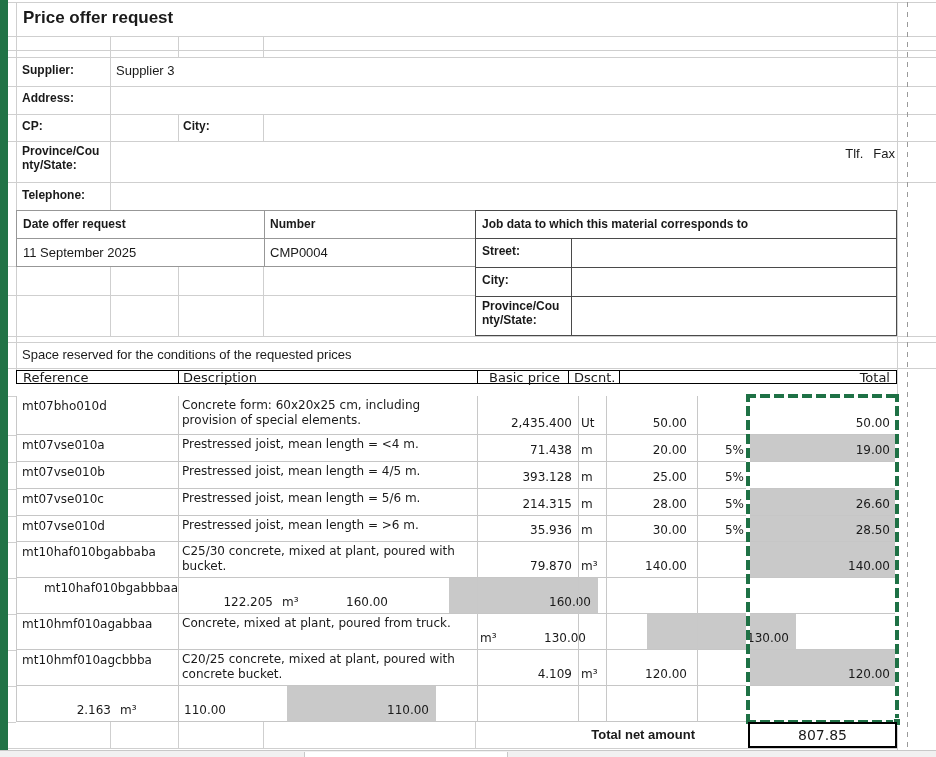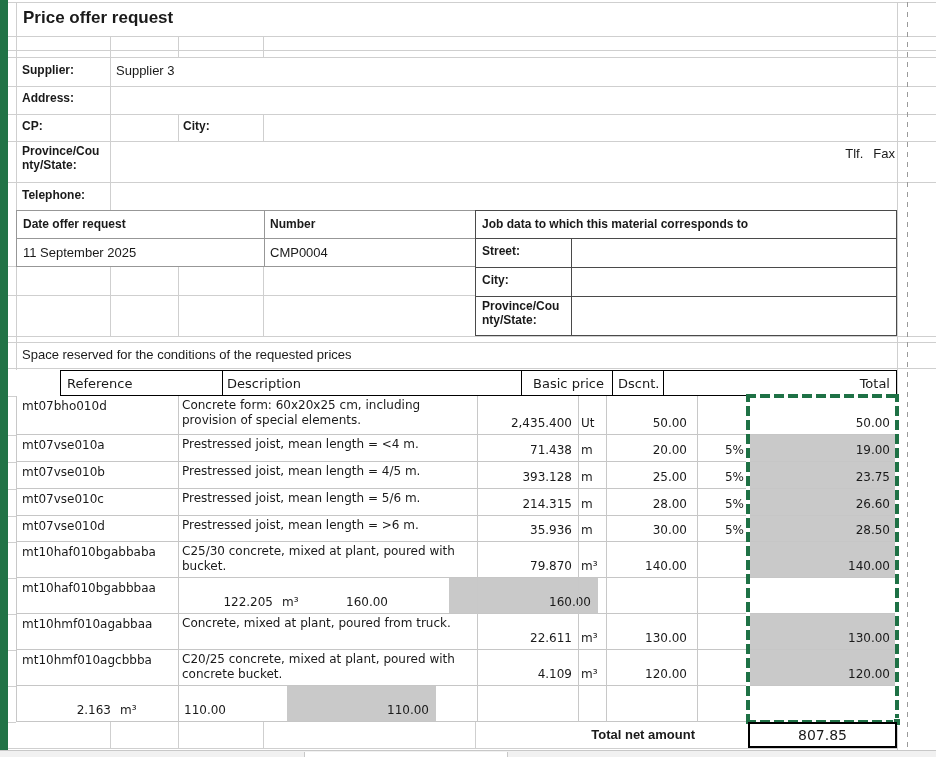--- a/index.html
+++ b/index.html
@@ -16,22 +16,22 @@
   .sect.grey{border:1px solid #979797;}
   .sect.dark{border:1px solid #4a4a4a;}
   .sect .ih{position:absolute;left:0;right:0;height:1px;}
   .sect .iv{position:absolute;top:0;bottom:0;width:1px;}
   .sect.grey .ih,.sect.grey .iv{background:#979797;}
   .sect.dark .ih,.sect.dark .iv{background:#4a4a4a;}
   .wraplbl{width:84px;line-height:1.15;word-break:break-all;}
   
   .tablewrap{position:absolute;left:16px;top:370px;width:881px;height:378px;background:#fff;
              font-family:"DejaVu Sans", sans-serif;font-size:12px;}
-  .t-head{display:flex;height:26px;box-sizing:border-box;border:1px solid #000;
-          align-items:center;font-size:13px;margin-left:44px;}
+  .t-head{display:flex;height:14px;box-sizing:border-box;border:1px solid #000;
+          align-items:center;font-size:13px;}
   .t-head>div{box-sizing:border-box;height:100%;display:flex;align-items:center;}
   .hd-ref{width:161px;padding-left:6px;}
   .hd-desc{width:299px;padding-left:4px;border-left:1px solid #000;}
   .hd-units{width:129px;justify-content:flex-end;padding-right:7px;border-left:1px solid #000;}
   .hd-basic{width:91px;justify-content:flex-end;padding-right:8px;border-left:1px solid #000;}
   .hd-dscnt{width:51px;padding-left:5px;border-left:1px solid #000;}
   .hd-total{flex:1;justify-content:flex-end;padding-right:6px;border-left:1px solid #000;}
   .t-body{position:absolute;left:0;top:26px;width:881px;}
   .t-row{display:flex;box-sizing:border-box;border-bottom:1px solid #c6c6c6;}
   .t-row>div{box-sizing:border-box;}
@@ -174,21 +174,20 @@
     <div class="c-dscnt">5%</div>
     <div class="c-total">19.00</div>
   </div>
         <div class="t-row shaded" style="height: 27px;">
     <div class="c-ref">mt07vse010b</div>
     <div class="c-desc">Prestressed joist, mean length = 4/5 m.</div>
     <div class="c-qty">393.128</div>
     <div class="c-unit">m</div>
     <div class="c-basic">25.00</div>
     <div class="c-dscnt">5%</div>
-    <div class="c-total">23.75</div>
   </div>
         <div class="t-row shaded" style="height: 27px;">
     <div class="c-ref">mt07vse010c</div>
     <div class="c-desc">Prestressed joist, mean length = 5/6 m.</div>
     <div class="c-qty">214.315</div>
     <div class="c-unit">m</div>
     <div class="c-basic">28.00</div>
     <div class="c-dscnt">5%</div>
     <div class="c-total">26.60</div>
   </div>
@@ -203,32 +202,31 @@
   </div>
         <div class="t-row shaded" style="height: 36px;">
     <div class="c-ref">mt10haf010bgabbaba</div>
     <div class="c-desc">C25/30 concrete, mixed at plant, poured with bucket.</div>
     <div class="c-qty">79.870</div>
     <div class="c-unit">m³</div>
     <div class="c-basic">140.00</div>
     <div class="c-dscnt"></div>
     <div class="c-total">140.00</div>
   </div>
-        <div class="t-row shaded" style="height: 36px;">
+        <div class="t-row shaded" style="height: 36px; text-align: right;">
     <div class="c-ref">mt10haf010bgabbbaa</div>
     <div class="c-qty">122.205</div>
     <div class="c-unit">m³</div>
     <div class="c-basic">160.00</div>
     <div class="c-dscnt"></div>
     <div class="c-total">160.00</div>
   </div>
         <div class="t-row shaded" style="height: 36px;">
     <div class="c-ref">mt10hmf010agabbaa</div>
     <div class="c-desc">Concrete, mixed at plant, poured from truck.</div>
-    <div class="c-qty">22.611</div>
     <div class="c-unit">m³</div>
     <div class="c-basic">130.00</div>
     <div class="c-dscnt"></div>
     <div class="c-total">130.00</div>
   </div>
         <div class="t-row shaded" style="height: 36px;">
     <div class="c-ref">mt10hmf010agcbbba</div>
     <div class="c-desc">C20/25 concrete, mixed at plant, poured with concrete bucket.</div>
     <div class="c-qty">4.109</div>
     <div class="c-unit">m³</div>

